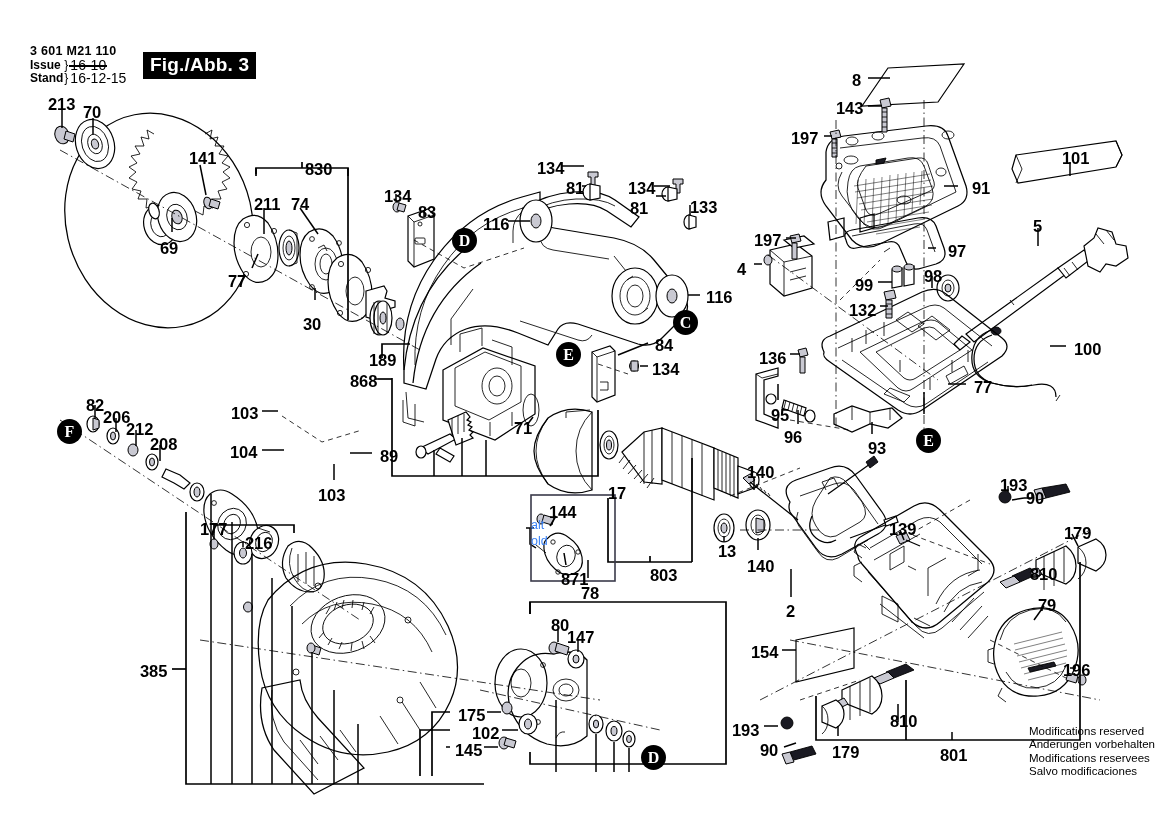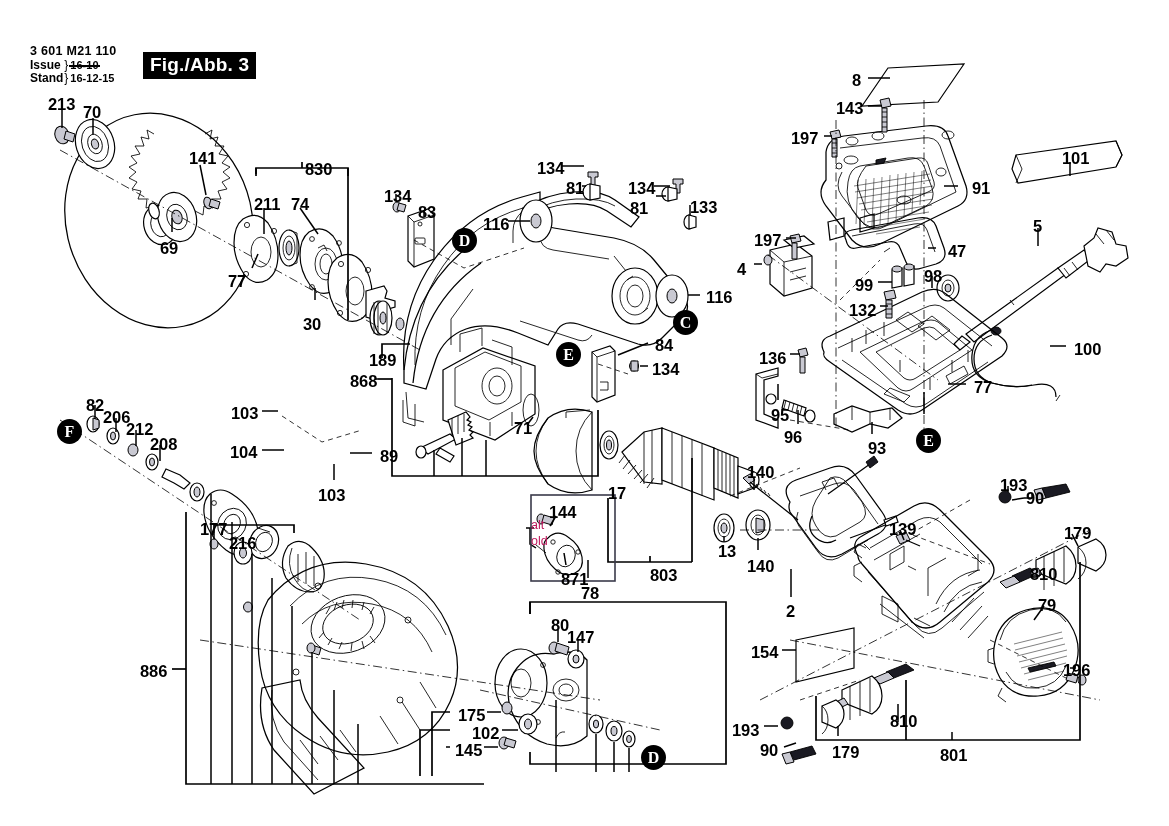--- a/index.html
+++ b/index.html
@@ -10,21 +10,21 @@
     width:1169px;height:826px;
     background:#ffffff;
     overflow:hidden;
   }
   
   .hdr{position:absolute;left:30px;top:44px;color:#000;}
   .hdr .ordernum{font-size:12.5px;font-weight:700;letter-spacing:.3px;line-height:14px;white-space:nowrap;}
   .hdr .issrow{display:flex;align-items:flex-start;margin-top:1px;}
   .hdr .isslabels{font-size:12px;font-weight:700;line-height:12.5px;}
   .hdr .issbrace{font-size:12px;font-weight:400;line-height:12.5px;margin:0 2px 0 1px;}
-  .hdr .issvals{font-size:11px;font-weight:700;line-height:12.5px;position:relative;}
+  .hdr .issvals{font-size:14px;font-weight:400;line-height:12.5px;position:relative;}
   .hdr .strike{position:relative;display:inline-block;}
   .hdr .strike::after{content:"";position:absolute;left:-1px;right:-1px;top:50%;height:1.4px;background:#000;}
   .figbox{
     position:absolute;left:143px;top:52px;
     background:#000;color:#fff;
     font-size:19px;font-weight:700;
     padding:2px 7px 3px 7px;
     letter-spacing:.2px;
     white-space:nowrap;
   }
@@ -42,21 +42,21 @@
     font-size:16px;font-weight:700;
     display:flex;align-items:center;justify-content:center;
     font-family:"Liberation Serif", serif;
   }
   
   .legal{
     position:absolute;right:14px;bottom:48px;
     font-size:11.5px;line-height:13.2px;color:#000;
     text-align:left;
   }
-  .altold{position:absolute;font-size:12.5px;font-weight:400;line-height:14px;color:#be185d;}
+  .altold{position:absolute;font-size:12.5px;font-weight:400;line-height:14px;color:#3b82f6;}
   
   #art{position:absolute;left:0;top:0;width:1169px;height:826px;}
   #art .ln{stroke:#000;fill:none;stroke-width:1.25;}
   #art .lnt{stroke:#000;fill:none;stroke-width:.85;}
   #art .lead{stroke:#000;fill:none;stroke-width:1.5;}
   #art .brk{stroke:#000;fill:none;stroke-width:1.7;}
   #art .dash{stroke:#000;fill:none;stroke-width:.8;stroke-dasharray:9 3.5 1.5 3.5;}
   #art .hid{stroke:#000;fill:none;stroke-width:.8;stroke-dasharray:5 4;}
   #art .fillw{fill:#ffffff;stroke:#000;stroke-width:1.2;}
   #art .fillk{fill:#1a1a22;stroke:#000;stroke-width:.9;}
@@ -766,20 +766,26 @@
         <div><span class="strike">16-10</span></div>
         <div>16-12-15</div>
       </div>
     </div>
   </div>
   <div class="figbox">Fig./Abb. 3</div>
 
   <div class="altold" style="left:531px;top:518px;">alt</div>
   <div class="altold" style="left:531px;top:534px;">old</div>
 
+  <div class="legal">
+    <div>Modifications reserved</div>
+    <div>Änderungen vorbehalten</div>
+    <div>Modifications reservees</div>
+    <div>Salvo modificaciones</div>
+  </div>
 
   <div id="callout-layer">
       <div class="pn" style="left: 48px; top: 96px;">213</div>
       <div class="pn" style="left: 83px; top: 104px;">70</div>
       <div class="pn" style="left: 189px; top: 150px;">141</div>
       <div class="pn" style="left: 160px; top: 240px;">69</div>
       <div class="pn" style="left: 228px; top: 273px;">77</div>
       <div class="pn" style="left: 305px; top: 161px;">830</div>
       <div class="pn" style="left: 254px; top: 196px;">211</div>
       <div class="pn" style="left: 291px; top: 196px;">74</div>
@@ -800,43 +806,43 @@
       <div class="pn" style="left: 514px; top: 420px;">71</div>
       <div class="pn" style="left: 581px; top: 585px;">78</div>
       <div class="pn" style="left: 231px; top: 405px;">103</div>
       <div class="pn" style="left: 230px; top: 444px;">104</div>
       <div class="pn" style="left: 380px; top: 448px;">89</div>
       <div class="pn" style="left: 318px; top: 487px;">103</div>
       <div class="pn" style="left: 86px; top: 397px;">82</div>
       <div class="pn" style="left: 103px; top: 409px;">206</div>
       <div class="pn" style="left: 126px; top: 421px;">212</div>
       <div class="pn" style="left: 150px; top: 436px;">208</div>
-      <div class="pn" style="left: 140px; top: 663px;">886</div>
+      <div class="pn" style="left: 140px; top: 663px;">385</div>
       <div class="pn" style="left: 200px; top: 521px;">177</div>
-      <div class="pn" style="left: 229px; top: 535px; text-align: center;">216</div>
+      <div class="pn" style="left: 245px; top: 535px; text-align: center;">216</div>
       <div class="pn" style="left: 549px; top: 504px;">144</div>
       <div class="pn" style="left: 561px; top: 571px;">871</div>
       <div class="pn" style="left: 608px; top: 485px;">17</div>
       <div class="pn" style="left: 650px; top: 567px;">803</div>
       <div class="pn" style="left: 718px; top: 543px;">13</div>
       <div class="pn" style="left: 747px; top: 558px;">140</div>
       <div class="pn" style="left: 747px; top: 464px;">140</div>
       <div class="pn" style="left: 786px; top: 603px;">2</div>
       <div class="pn" style="left: 551px; top: 617px;">80</div>
       <div class="pn" style="left: 567px; top: 629px;">147</div>
       <div class="pn" style="left: 458px; top: 707px;">175</div>
       <div class="pn" style="left: 472px; top: 725px;">102</div>
       <div class="pn" style="left: 455px; top: 742px;">145</div>
       <div class="pn" style="left: 852px; top: 72px;">8</div>
       <div class="pn" style="left: 836px; top: 100px; text-align: center;">143</div>
       <div class="pn" style="left: 791px; top: 130px;">197</div>
       <div class="pn" style="left: 972px; top: 180px;">91</div>
       <div class="pn" style="left: 1062px; top: 150px;">101</div>
       <div class="pn" style="left: 1033px; top: 218px;">5</div>
-      <div class="pn" style="left: 948px; top: 243px;">47</div>
+      <div class="pn" style="left: 948px; top: 243px;">97</div>
       <div class="pn" style="left: 924px; top: 268px;">98</div>
       <div class="pn" style="left: 754px; top: 232px;">197</div>
       <div class="pn" style="left: 737px; top: 261px;">4</div>
       <div class="pn" style="left: 855px; top: 277px;">99</div>
       <div class="pn" style="left: 849px; top: 302px;">132</div>
       <div class="pn" style="left: 759px; top: 350px; text-align: right;">136</div>
       <div class="pn" style="left: 771px; top: 407px;">95</div>
       <div class="pn" style="left: 784px; top: 429px;">96</div>
       <div class="pn" style="left: 868px; top: 440px;">93</div>
       <div class="pn" style="left: 974px; top: 379px;">77</div>

